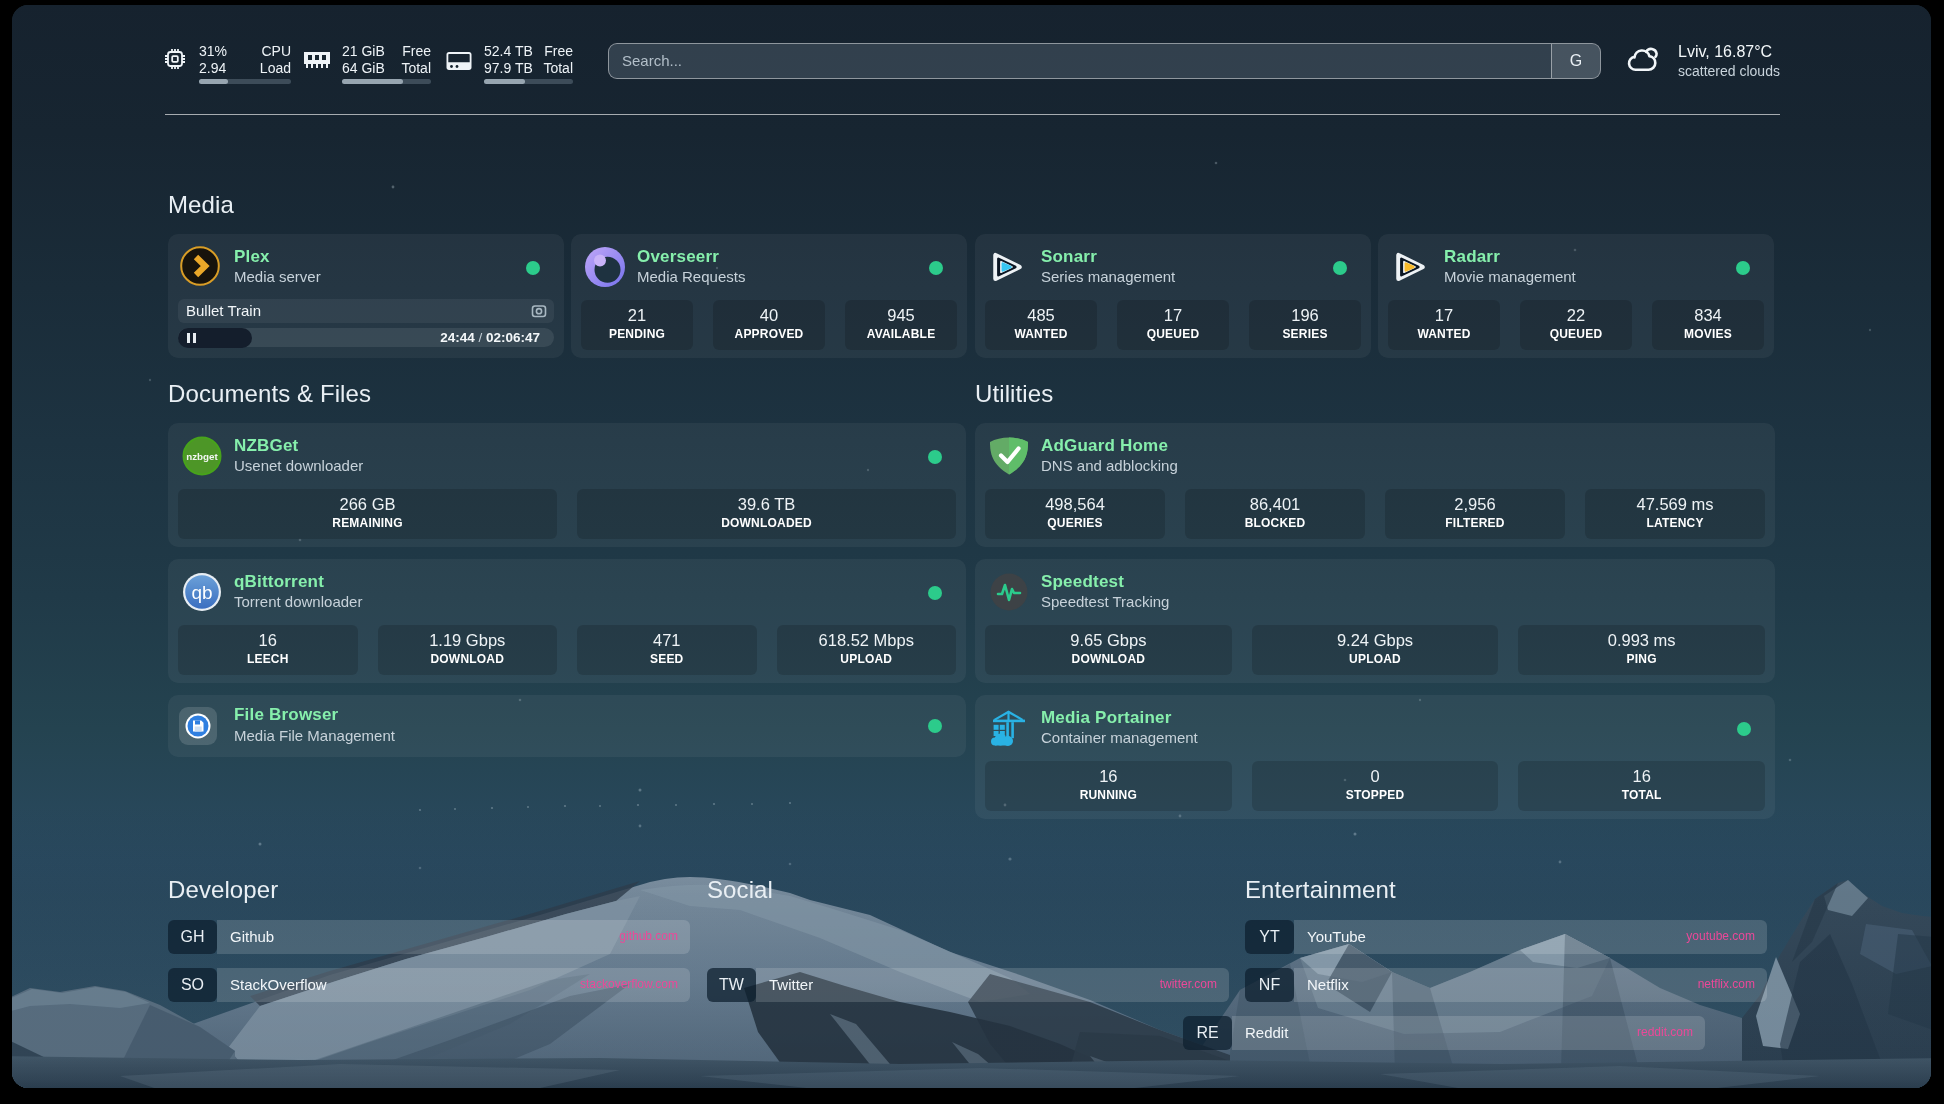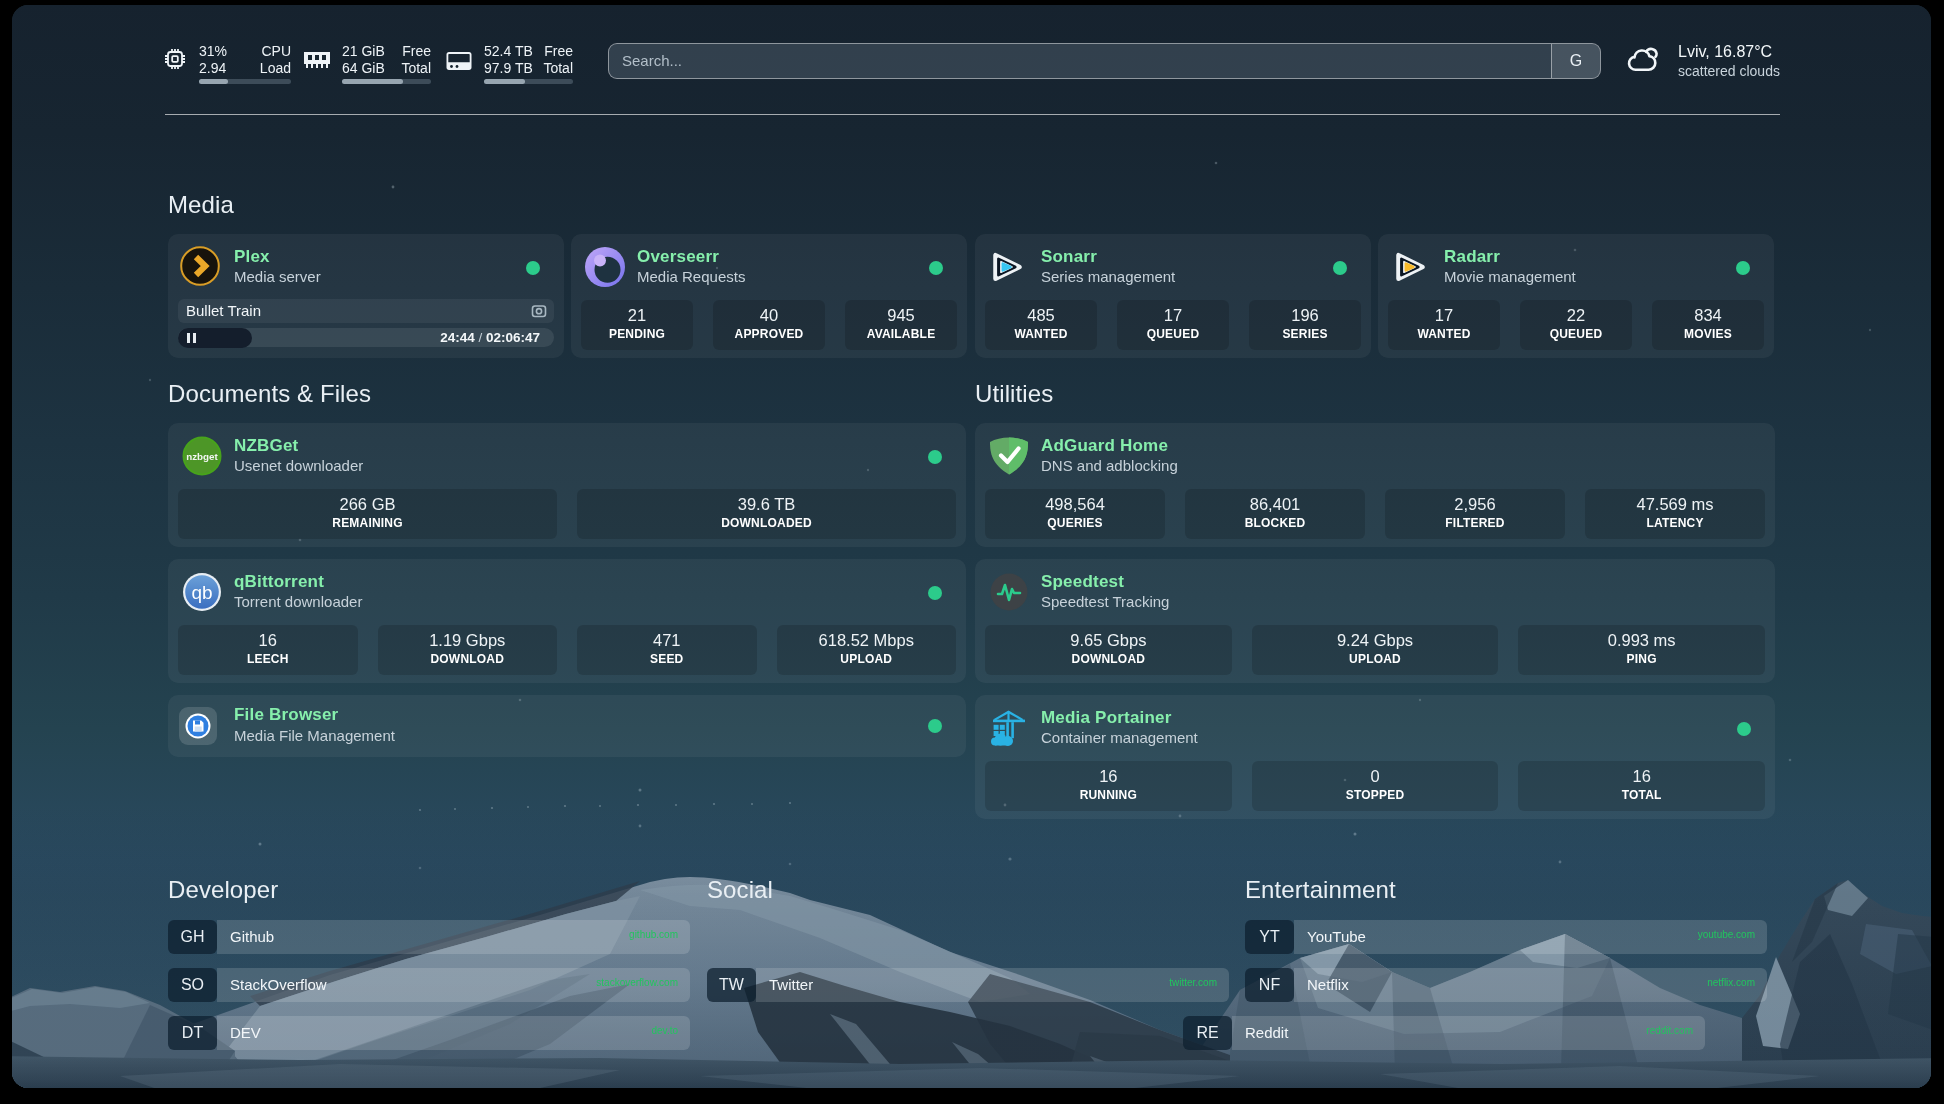--- a/index.html
+++ b/index.html
@@ -15,21 +15,21 @@
 .sub{position:absolute;left:66px;top:34px;font-size:15px;color:#c7d2da;}
 .dot{position:absolute;right:24px;top:27px;width:14px;height:14px;border-radius:50%;background:#2ccb8b;}
 .stats{position:absolute;left:10px;right:10px;top:66px;height:50px;display:flex;gap:20px;}
 .stat{flex:1;background:rgba(0,0,0,0.15);border-radius:6px;text-align:center;overflow:hidden;}
 .stat .v{margin-top:5.5px;font-size:16.5px;color:#eef3f6;}
 .stat .l{margin-top:2px;font-size:12px;font-weight:bold;color:#fff;letter-spacing:0.2px;}
 .h2{position:absolute;font-size:24px;color:#e9eff4;letter-spacing:0.1px;}
 .bk-abbr{position:absolute;width:49px;height:34px;border-radius:6px;background:rgba(12,30,46,0.72);text-align:center;line-height:34px;font-size:16px;color:#e9eff4;}
 .bk-bar{position:absolute;height:34px;left:49px;border-radius:0 6px 6px 0;background:rgba(255,255,255,0.15);}
 .bk-name{position:absolute;left:13px;top:8px;font-size:15px;color:#f2f6f9;}
-.bk-dom{position:absolute;right:12px;top:9px;font-size:10px;color:#22c55e;}
+.bk-dom{position:absolute;right:12px;top:9px;font-size:12px;color:#ec4899;}
 .tb-txt{font-size:14px;line-height:16.5px;color:#eef3f7;}
 .tb-bar{position:absolute;height:5px;border-radius:3px;background:#3d4c59;}
 .tb-fill{height:5px;border-radius:3px;background:#97a5b0;}
 </style>
 </head>
 <body>
 <div class="screen">
     <div class="canvas">
 <div class="sky"></div>
 <svg class="abs" style="left:0;bottom:0;" width="1944" height="300" viewBox="0 0 1944 300">
@@ -480,27 +480,20 @@
           <div class="bk-dom">github.com</div>
         </div>
 </div>
 <div class="abs" style="left:168px;top:968px;width:522px;height:34px;">
   <div class="bk-abbr">SO</div>
         <div class="bk-bar" style="width:473px;">
           <div class="bk-name">StackOverflow</div>
           <div class="bk-dom">stackoverflow.com</div>
         </div>
 </div>
-<div class="abs" style="left:168px;top:1016px;width:522px;height:34px;">
-  <div class="bk-abbr">DT</div>
-        <div class="bk-bar" style="width:473px;">
-          <div class="bk-name">DEV</div>
-          <div class="bk-dom">dev.to</div>
-        </div>
-</div>
 
 <div class="abs" style="left:707px;top:968px;width:522px;height:34px;">
   <div class="bk-abbr">TW</div>
         <div class="bk-bar" style="width:473px;">
           <div class="bk-name">Twitter</div>
           <div class="bk-dom">twitter.com</div>
         </div>
 </div>
 
 <div class="abs" style="left:1245px;top:920px;width:522px;height:34px;">

